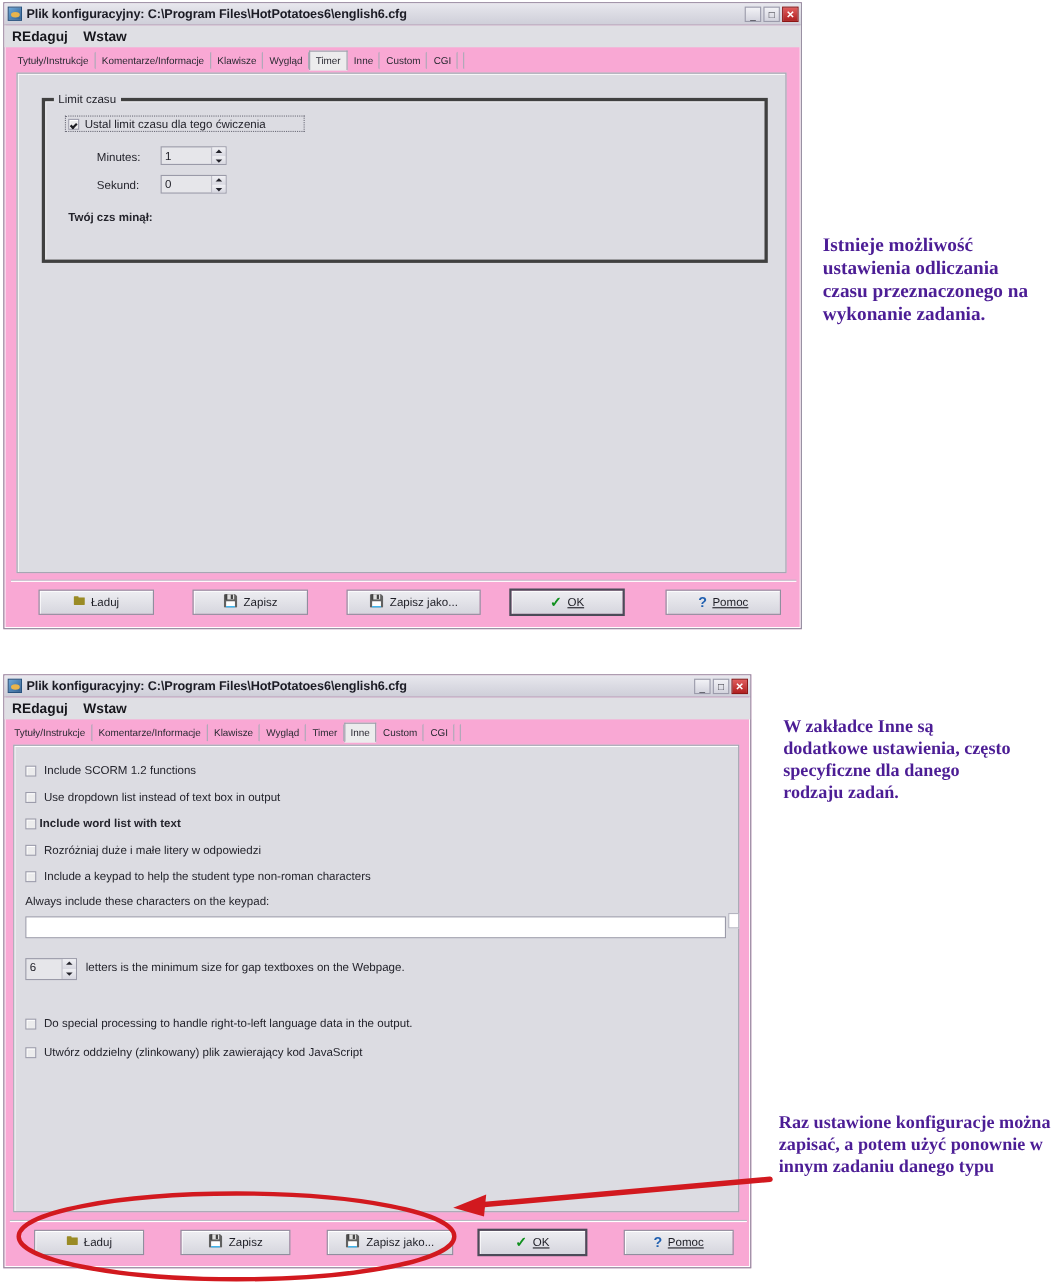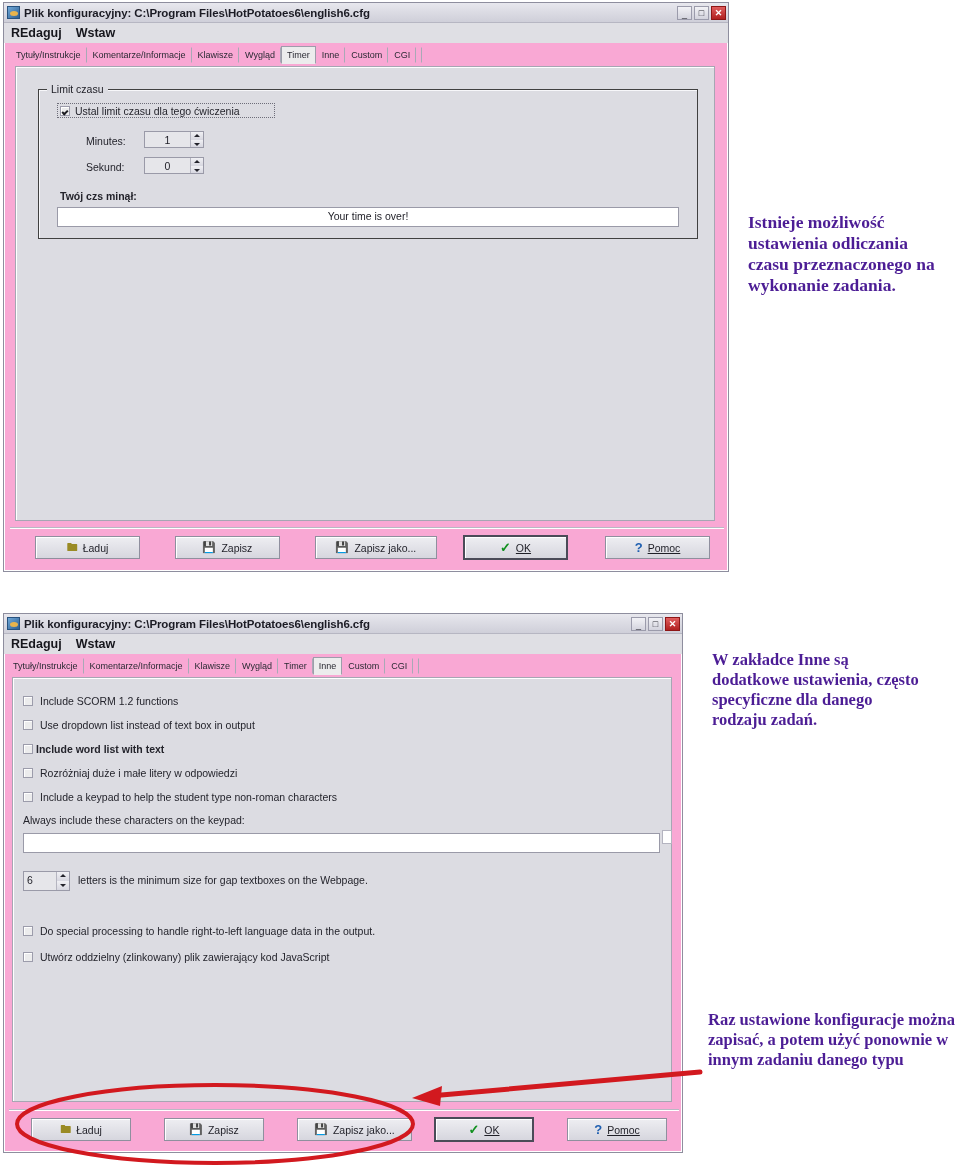--- a/index.html
+++ b/index.html
@@ -95,23 +95,22 @@
   .tabpage {
     position:absolute;
     background:#dcdce2;
     border:1px solid #a6a6b3;
     box-shadow:1px 1px 0 #ffffff inset;
   }
 
   
   .group {
     position:absolute;
-    border:1px solid #404040;
+    border:3px solid #404040;
     box-shadow:1px 1px 0 #f7f7fa inset;
-    text-align:center;
   }
   .group-title {
     position:absolute; top:-7px; left:8px;
     background:#dcdce2; padding:0 4px;
     font-size:10.5px; color:#22222a;
   }
 
   .lbl { position:absolute; font-size:10.5px; color:#24242c; white-space:nowrap; }
 
   .chk {
@@ -262,23 +261,20 @@
       <span class="lbl" style="left:47px; top:71px;">Sekund:</span>
       <div class="spin-field" style="left:105px; top:67px; width:60px;">
         <span class="v">0</span>
         <span class="spin-arrows">
           <span class="up"></span>
           <span class="dn"></span>
         </span>
       </div>
 
       <span class="lbl" style="left:21px; top:100px;font-weight:bold;">Twój czs minął:</span>
-      <div class="txtin" style="left:18px; top:117px; width:622px; height:20px;">
-        <span>Your time is over!</span>
-      </div>
     </div>
   </div>
 
   <div class="btnbar" style="left:6px; top:524px; width:714px; height:42px;">
     <div class="sep"></div>
 
     <div class="pbtn" style="left:25px; top:9px; width:105px;">
       <span class="bico folder">🖿</span>
       <span>Ładuj</span>
     </div>

